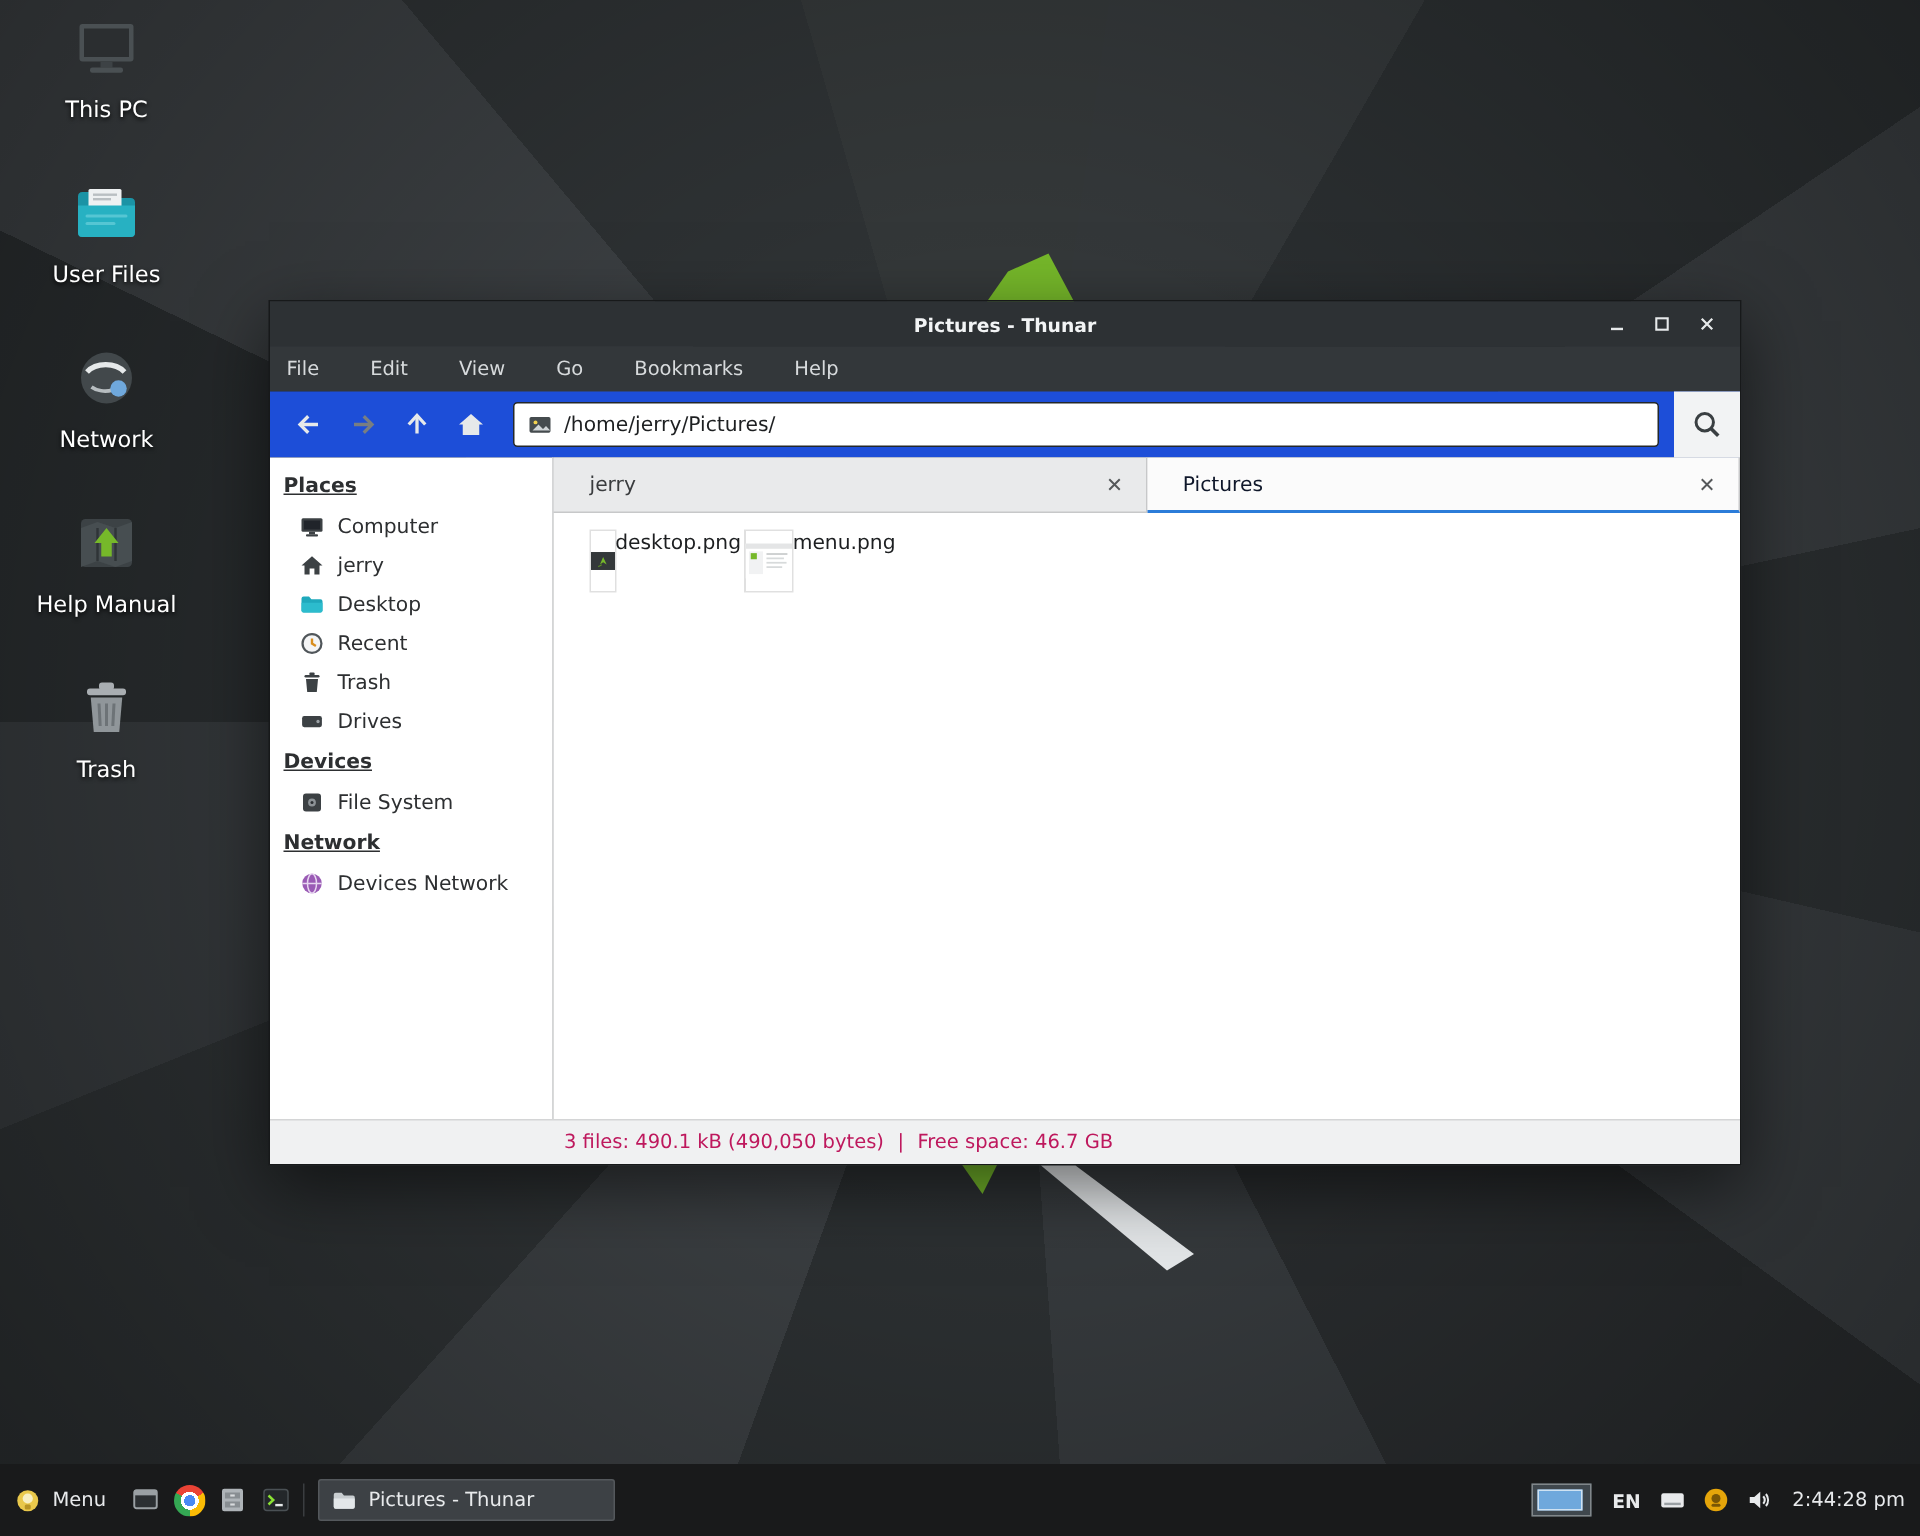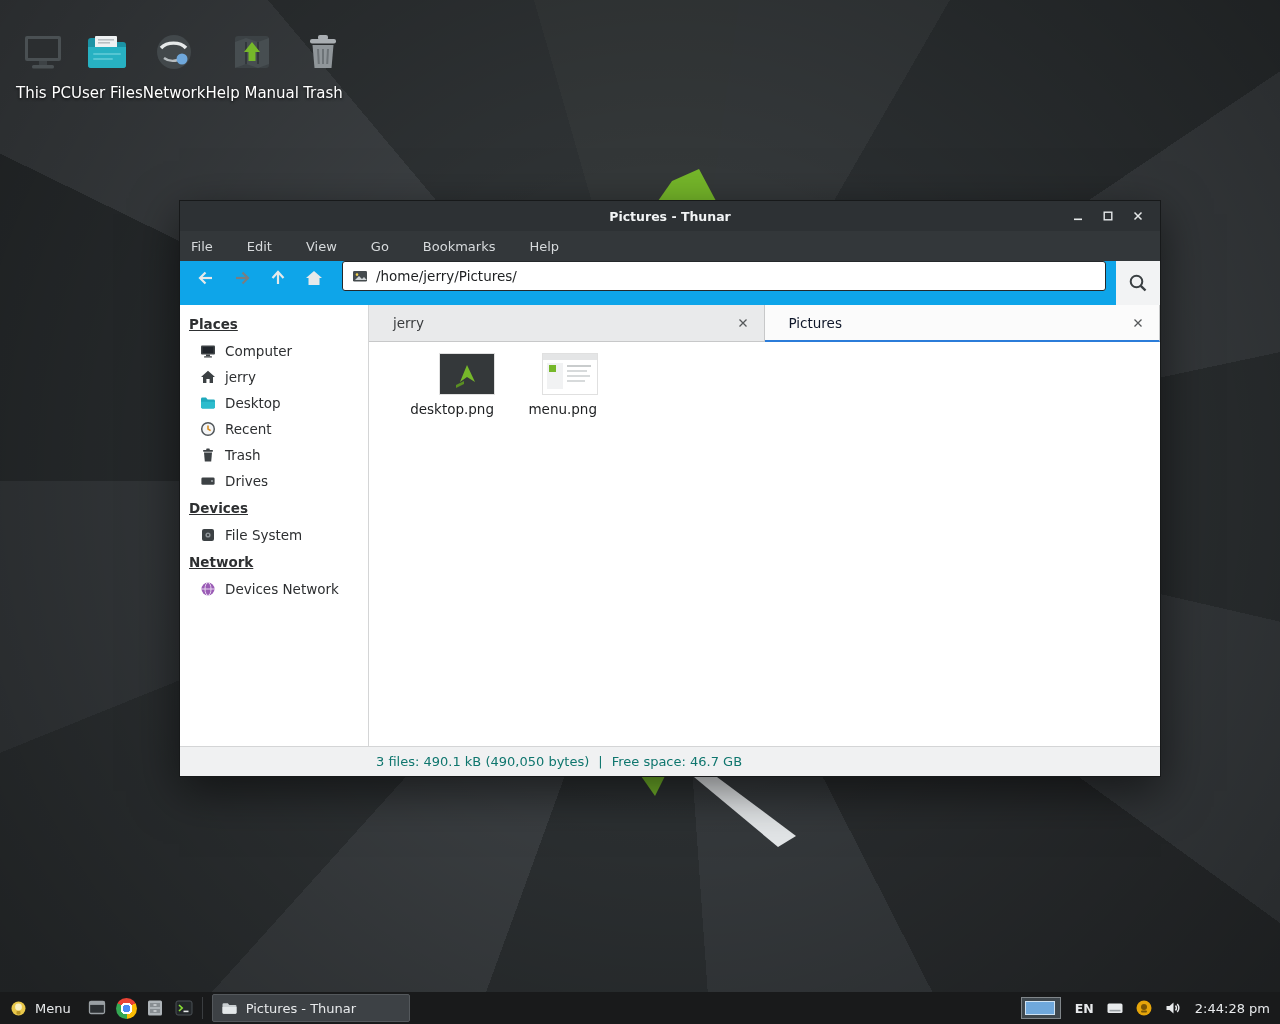--- a/index.html
+++ b/index.html
@@ -14,66 +14,66 @@
       conic-gradient(from 8deg at 52.5% 47%,
         #34383a 0deg 22deg, #2b2f31 22deg 48deg, #3a3e41 48deg 70deg,
         #2d3133 70deg 95deg, #383c3f 95deg 118deg, #292c2e 118deg 145deg,
         #363a3d 145deg 168deg, #2c3032 168deg 192deg, #3b3f42 192deg 214deg,
         #2e3234 214deg 240deg, #373b3e 240deg 262deg, #2a2e30 262deg 288deg,
         #3d4144 288deg 312deg, #2f3335 312deg 336deg, #343839 336deg 360deg);
   }
   .logo-accents { position:absolute; left:0; top:0; z-index:1; pointer-events:none; }
 
   
-  .desktop-icons { position:absolute; left:16px; top:28px; width:110px; z-index:2; display:flex; flex-direction:row; }
+  .desktop-icons { position:absolute; left:16px; top:8px; width:110px; z-index:2; display:flex; flex-direction:column; }
   .dicon { height:110px; display:flex; flex-direction:column; align-items:center; cursor:default; }
   .dicon .ic { width:48px; height:48px; margin-bottom:8px; }
   .dicon .lbl { color:#ffffff; font-size:15px; text-shadow:0 1px 3px rgba(0,0,0,.9); white-space:nowrap; }
 
   
   .window { position:absolute; left:179px; top:200px; width:982px; height:577px; z-index:3;
     display:flex; flex-direction:column; box-shadow:0 14px 44px rgba(0,0,0,.55); border:1px solid #17191a; }
   .titlebar { height:30px; background:#2d3134; display:flex; align-items:center; position:relative; flex:0 0 30px; }
   .titlebar .title { position:absolute; left:0; right:0; text-align:center; color:#f2f4f5; font-size:12.5px; font-weight:bold; }
   .win-controls { margin-left:auto; display:flex; gap:6px; padding-right:10px; z-index:1; }
   .win-btn { width:24px; height:24px; display:flex; align-items:center; justify-content:center; cursor:pointer; }
 
   .menubar { height:30px; background:#33373a; display:flex; align-items:center; color:#d7dadc; font-size:13px; flex:0 0 30px;gap:12px; }
   .menubar .mitem { padding:0 11px; height:100%; display:flex; align-items:center; cursor:pointer; }
 
-  .toolbar { height:44px; background:#0ea5e9; display:flex; align-items:flex-start; padding-left:8px; flex:0 0 44px; }
+  .toolbar { height:44px; background:#1d4ed8; display:flex; align-items:center; padding-left:8px; flex:0 0 44px; }
   .nav-btn { width:36px; height:34px; display:flex; align-items:center; justify-content:center; cursor:pointer; border-radius:3px; }
   .pathbar { flex:1; height:30px; background:#ffffff; border:1px solid #24282a; border-radius:3px; margin:0 10px 0 10px;
     display:flex; align-items:center; padding:0 9px; gap:8px; font-size:13.5px; color:#1d1f21; cursor:text; }
   .search-btn { width:44px; height:44px; background:#f2f3f4; display:flex; align-items:center; justify-content:center; cursor:pointer; }
 
   .win-body { flex:1; display:flex; min-height:0; }
   .sidebar { width:189px; background:#ffffff; border-right:1px solid #d4d5d6; padding-top:5px; font-size:13.5px; color:#2d2f31; overflow:hidden; }
   .sb-header { font-weight:bold; padding:6px 10px 6px 9px; cursor:default;text-decoration:underline; }
   .sb-item { display:flex; align-items:center; gap:9px; padding:5px 8px 5px 20px; cursor:pointer; }
   .sb-item svg { flex:0 0 16px; }
   .sb-item .sb-label { white-space:nowrap; }
 
   .main-col { flex:1; display:flex; flex-direction:column; min-width:0; }
   .tabbar { height:37px; background:#d6d7d8; display:flex; flex:0 0 37px; }
   .tab { flex:1; display:flex; align-items:center; padding:0 12px 0 24px; font-size:13.5px; color:#3a3c3e;
     background:#e9eaeb; border-right:1px solid #c7c8c9; border-bottom:1px solid #c7c8c9; cursor:pointer; }
   .tab.active { background:#fbfbfb; border-bottom:2px solid #2b7cd9; color:#0f172a;justify-content:space-between; }
   .tab .tab-close { margin-left:auto; width:18px; height:18px; display:flex; align-items:center; justify-content:center; border-radius:2px; cursor:pointer; }
 
   .fileview { flex:1; background:#ffffff; padding:12px 0 0 25px; display:flex; align-items:flex-start; }
-  .file-item { width:100px; display:flex; flex-direction:column; align-items:flex-end; margin-right:3px; cursor:pointer; }
+  .file-item { width:100px; display:flex; flex-direction:row; align-items:flex-start; margin-right:3px; cursor:pointer; }
   .thumb { width:54px; height:40px; margin-bottom:7px; box-shadow:0 0 0 1px rgba(0,0,0,.12); }
   .file-label { font-size:13.5px; color:#1d1f21; }
 
   .statusbar { height:30px; flex:0 0 30px; background:#f0f1f2; border-top:1px solid #d4d5d6;
-    display:flex; align-items:center; font-size:13px; color:#0f766e; padding-left:196px; gap:9px; }
+    display:flex; align-items:center; font-size:13px; color:#be185d; padding-left:196px; gap:9px; }
 
   
-  .taskbar { position:absolute; left:0; bottom:0; width:1280px; height:32px; background:#191a1b; z-index:10;
+  .taskbar { position:absolute; left:0; bottom:0; width:1280px; height:48px; background:#191a1b; z-index:10;
     display:flex; align-items:center; color:#e8eaec; font-size:13px; }
   .tb-menu { height:32px; display:flex; align-items:center; gap:8px; padding:0 12px 0 10px; cursor:pointer; }
   .tb-launch { width:29px; height:32px; display:flex; align-items:center; justify-content:center; cursor:pointer; }
   .tb-sep { width:7px; height:22px; border-left:1px solid #3a3d40; margin:0 3px; }
   .tb-task { height:28px; margin:2px 0; display:flex; align-items:center; gap:8px; padding:0 14px 0 8px;
     background:#3d4145; border:1px solid #54585c; border-radius:2px; min-width:198px; cursor:pointer; }
   .tb-spacer { flex:1; }
   .pager { width:40px; height:22px; background:#3f474d; border:1px solid #80868a; position:relative; margin-right:14px; cursor:pointer; }
   .pager .pg-win { position:absolute; left:3px; top:3px; width:30px; height:14px; background:#6fa8dc; border:1px solid #cfe2f2; }
   .tb-lang { font-weight:bold; font-size:12.5px; margin-right:10px; cursor:pointer; }

